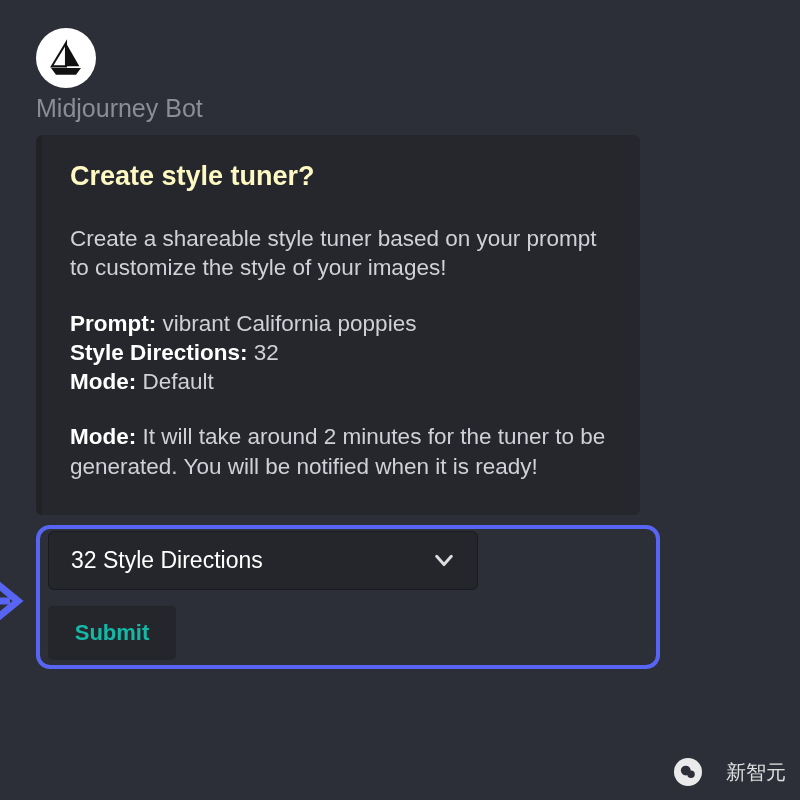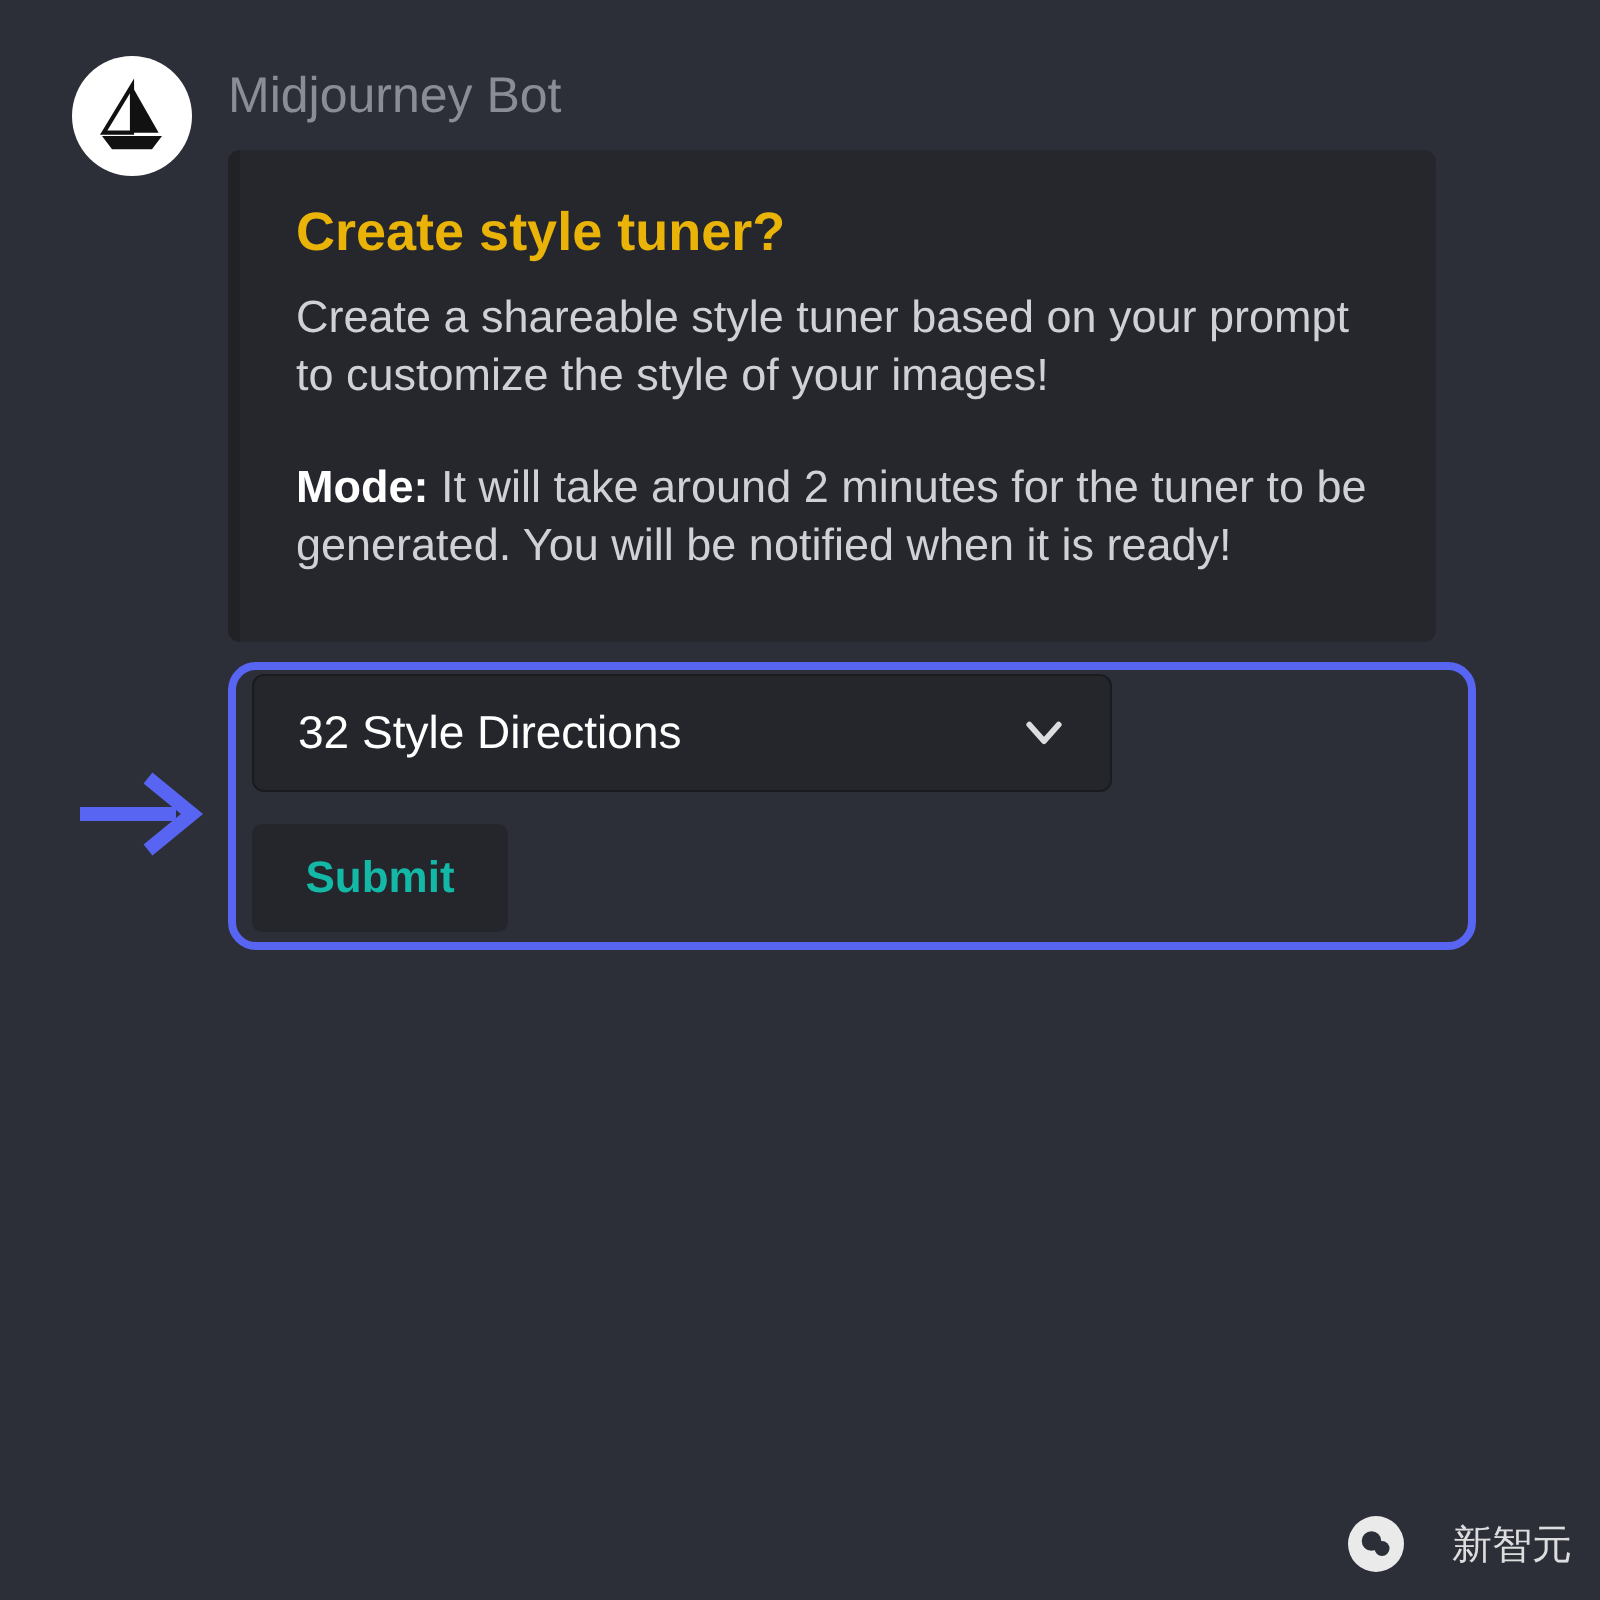--- a/index.html
+++ b/index.html
@@ -11,20 +11,21 @@
     position: relative;
     overflow: hidden;
   }
   .container {
     position: absolute;
     top: 28px;
     left: 36px;
     right: 72px;
     display: flex;
     align-items: flex-start;
+    flex-direction: column;
   }
   .avatar {
     width: 60px;
     height: 60px;
     border-radius: 50%;
     background: #ffffff;
     flex: 0 0 60px;
     display: flex;
     align-items: center;
     justify-content: center;
@@ -40,24 +41,24 @@
     margin-top: 6px;
   }
   .embed {
     background: #25272d;
     border-left: 6px solid #202225;
     border-radius: 6px;
     padding: 26px 28px 34px 28px;
     width: 604px;
   }
   .embed-title {
-    color: #eab308;
+    color: #fef9c3;
     font-size: 27px;
     font-weight: 700;
-    margin-bottom: 12px;
+    margin-bottom: 32px;
   }
   .embed-body {
     color: #cfd1d6;
     font-size: 22.5px;
     line-height: 1.3;
   }
   .embed-body p { margin-bottom: 26px; }
   .embed-body p:last-child { margin-bottom: 0; }
   .embed-body strong { color: #ffffff; font-weight: 600; }
   .controls {
@@ -145,20 +146,28 @@
     </svg>
   </div>
   <div class="msg-col">
     <div class="bot-name">Midjourney Bot</div>
 
     <div class="embed">
       <div class="embed-title">Create style tuner?</div>
       <div class="embed-body">
         <p>Create a shareable style tuner based on your prompt to customize the style of your images!</p>
         <p>
+          <strong>Prompt: </strong>
+          <span> vibrant California poppies</span><br>
+          <strong>Style Directions: </strong>
+          <span> 32</span><br>
+          <strong>Mode: </strong>
+          <span> Default</span>
+        </p>
+        <p>
           <strong>Mode: </strong>
           <span> It will take around 2 minutes for the tuner to be generated. You will be notified when it is ready!</span>
         </p>
       </div>
     </div>
 
     <div class="controls">
       <div class="highlight-box"></div>
       <div class="arrow">
         <svg viewBox="0 0 64 44">

